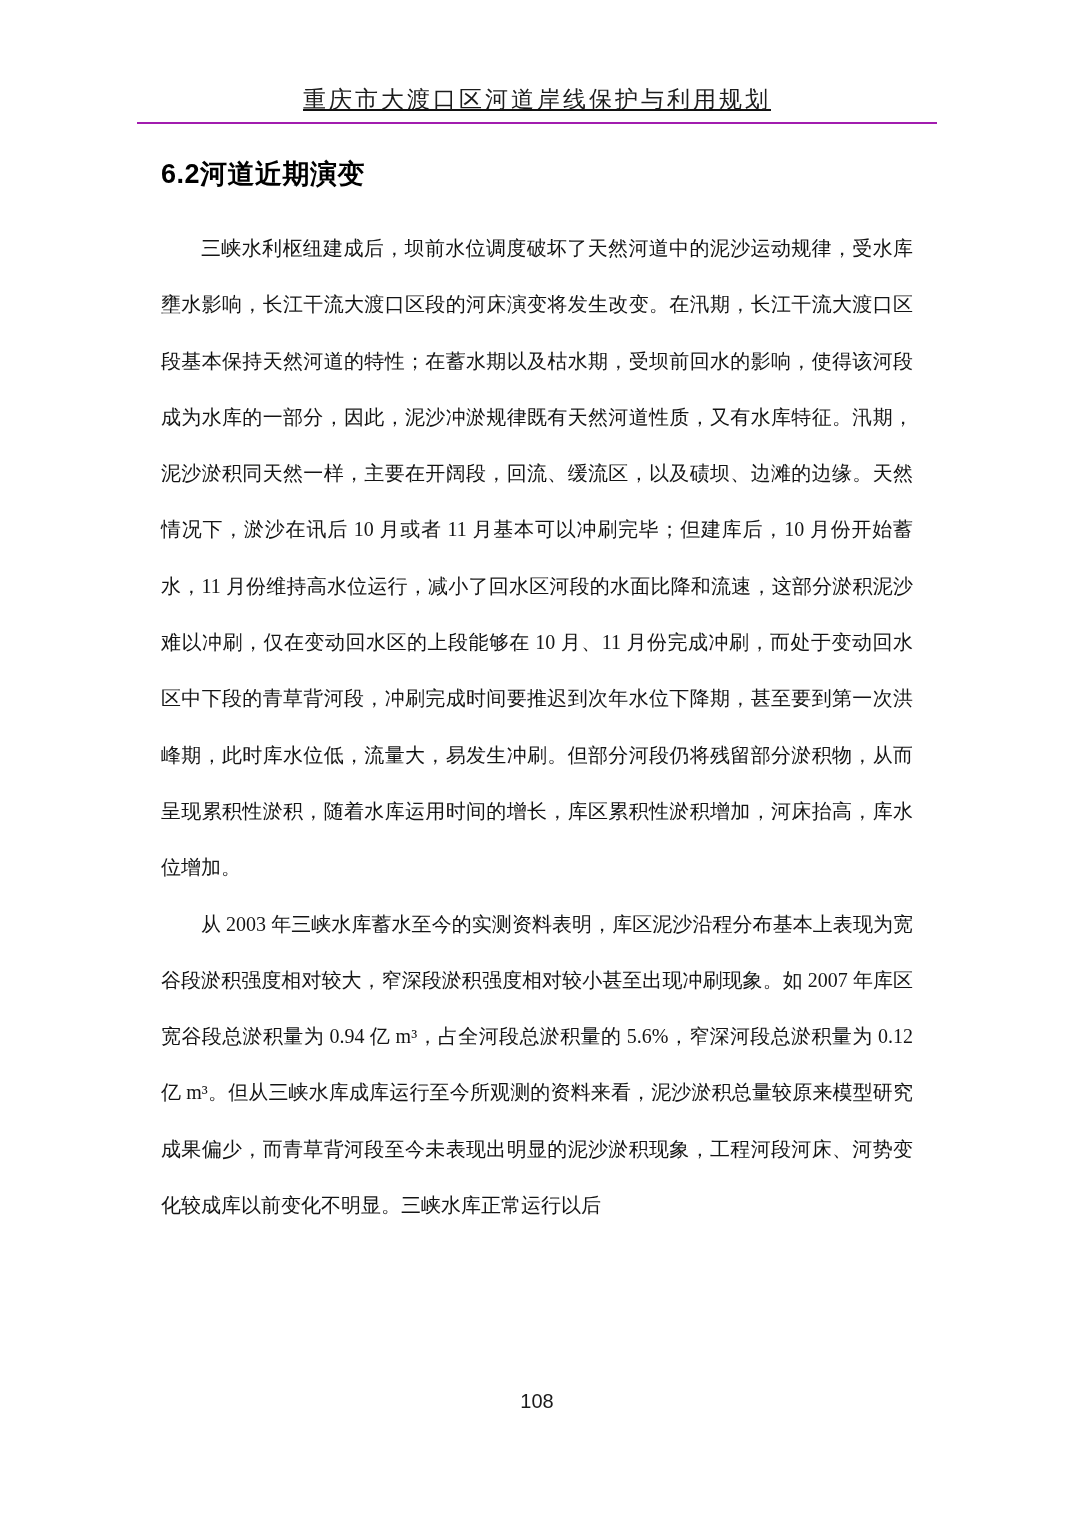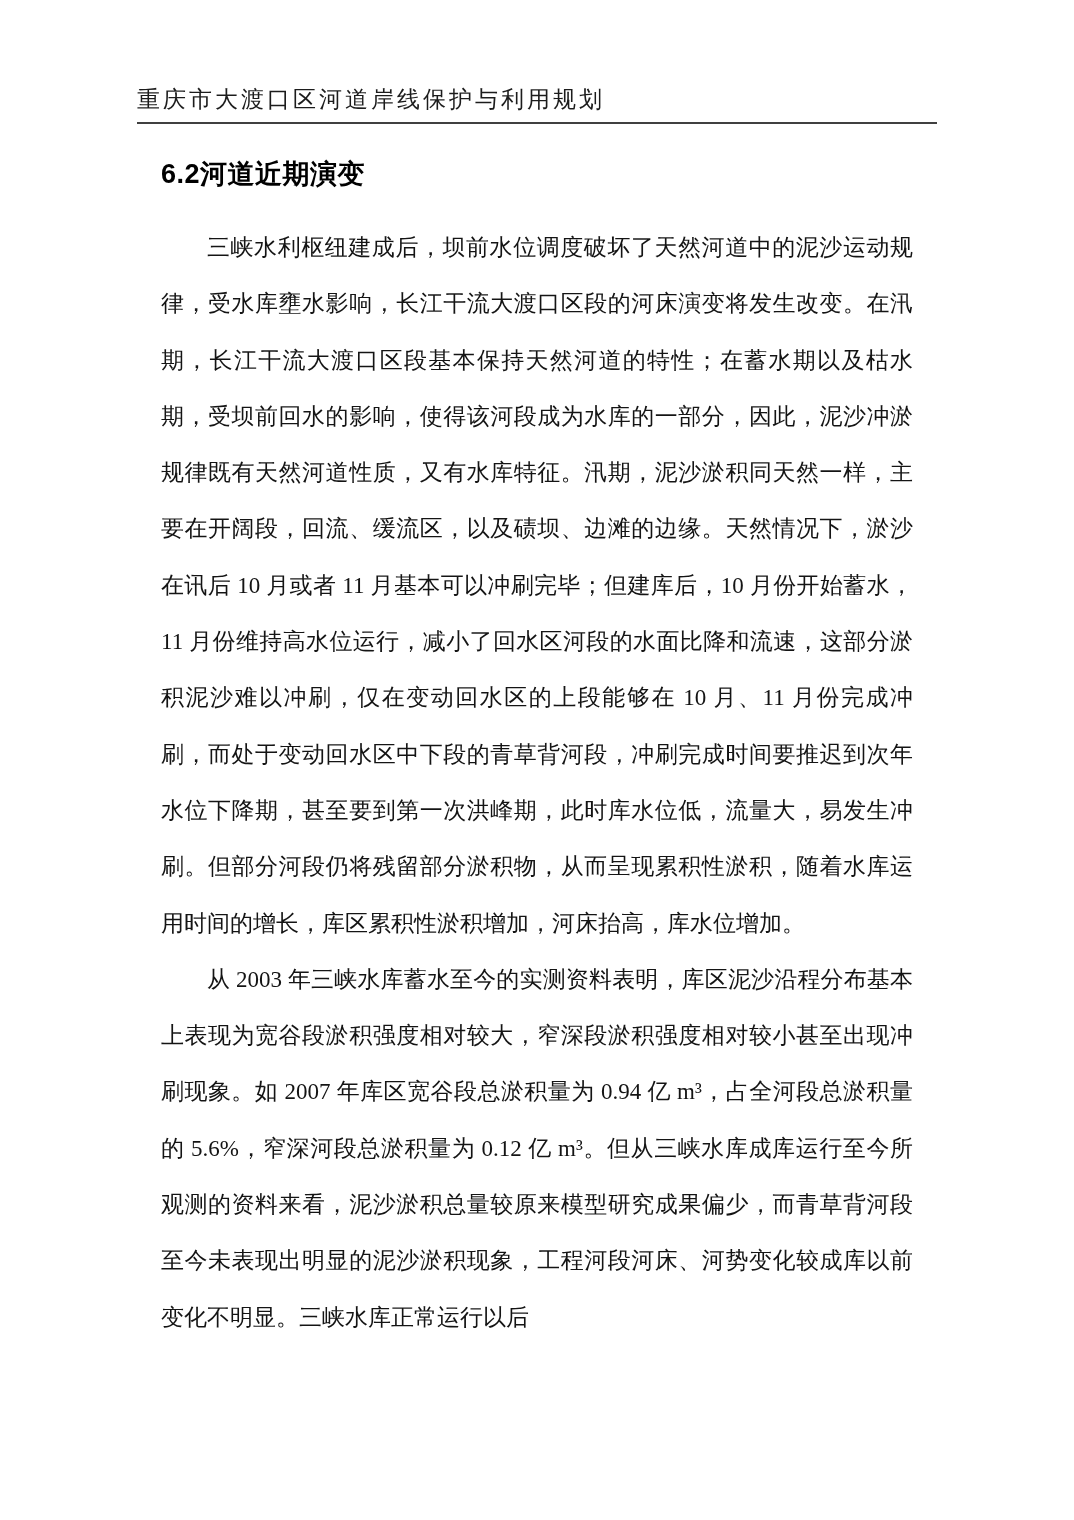--- a/index.html
+++ b/index.html
@@ -18,22 +18,23 @@
     background: #ffffff;
     overflow: hidden;
   }
 
   
   .doc-header {
     width: 800px;
     margin: 0 auto;
     padding-top: 84px;
     padding-bottom: 7px;
-    border-bottom: 2px solid #404040;
-    text-align: left;
+    border-bottom: 2px solid #a21caf;
+    text-align: center;
+    text-decoration: underline;
   }
   .doc-header .header-title {
     font-size: 23px;
     letter-spacing: 3px;
     color: #1c1c1c;
     white-space: nowrap;
   }
 
   
   .heading-row {
@@ -47,21 +48,21 @@
     letter-spacing: 0.5px;
     color: #000000;
   }
 
   
   .content {
     width: 752px;
     margin: 28px auto 0 auto;
   }
   .content p {
-    font-size: 23px;
+    font-size: 20px;
     line-height: 56.3px;
     text-indent: 2em;
     text-align: justify;
     text-align-last: left;
     text-justify: inter-character;
     color: #141414;
   }
 
   
   .page-footer {
@@ -88,14 +89,17 @@
 
   <div class="heading-row">
     <div class="section-heading">6.2河道近期演变</div>
   </div>
 
   <div class="content">
     <p>三峡水利枢纽建成后，坝前水位调度破坏了天然河道中的泥沙运动规律，受水库壅水影响，长江干流大渡口区段的河床演变将发生改变。在汛期，长江干流大渡口区段基本保持天然河道的特性；在蓄水期以及枯水期，受坝前回水的影响，使得该河段成为水库的一部分，因此，泥沙冲淤规律既有天然河道性质，又有水库特征。汛期，泥沙淤积同天然一样，主要在开阔段，回流、缓流区，以及碛坝、边滩的边缘。天然情况下，淤沙在讯后 10 月或者 11 月基本可以冲刷完毕；但建库后，10 月份开始蓄水，11 月份维持高水位运行，减小了回水区河段的水面比降和流速，这部分淤积泥沙难以冲刷，仅在变动回水区的上段能够在 10 月、11 月份完成冲刷，而处于变动回水区中下段的青草背河段，冲刷完成时间要推迟到次年水位下降期，甚至要到第一次洪峰期，此时库水位低，流量大，易发生冲刷。但部分河段仍将残留部分淤积物，从而呈现累积性淤积，随着水库运用时间的增长，库区累积性淤积增加，河床抬高，库水位增加。</p>
     <p>从 2003 年三峡水库蓄水至今的实测资料表明，库区泥沙沿程分布基本上表现为宽谷段淤积强度相对较大，窄深段淤积强度相对较小甚至出现冲刷现象。如 2007 年库区宽谷段总淤积量为 0.94 亿 m³，占全河段总淤积量的 5.6%，窄深河段总淤积量为 0.12 亿 m³。但从三峡水库成库运行至今所观测的资料来看，泥沙淤积总量较原来模型研究成果偏少，而青草背河段至今未表现出明显的泥沙淤积现象，工程河段河床、河势变化较成库以前变化不明显。三峡水库正常运行以后</p>
   </div>
 
+  <div class="page-footer">
+    <span class="page-number">108</span>
+  </div>
 
 </div>
 
 </body></html>

